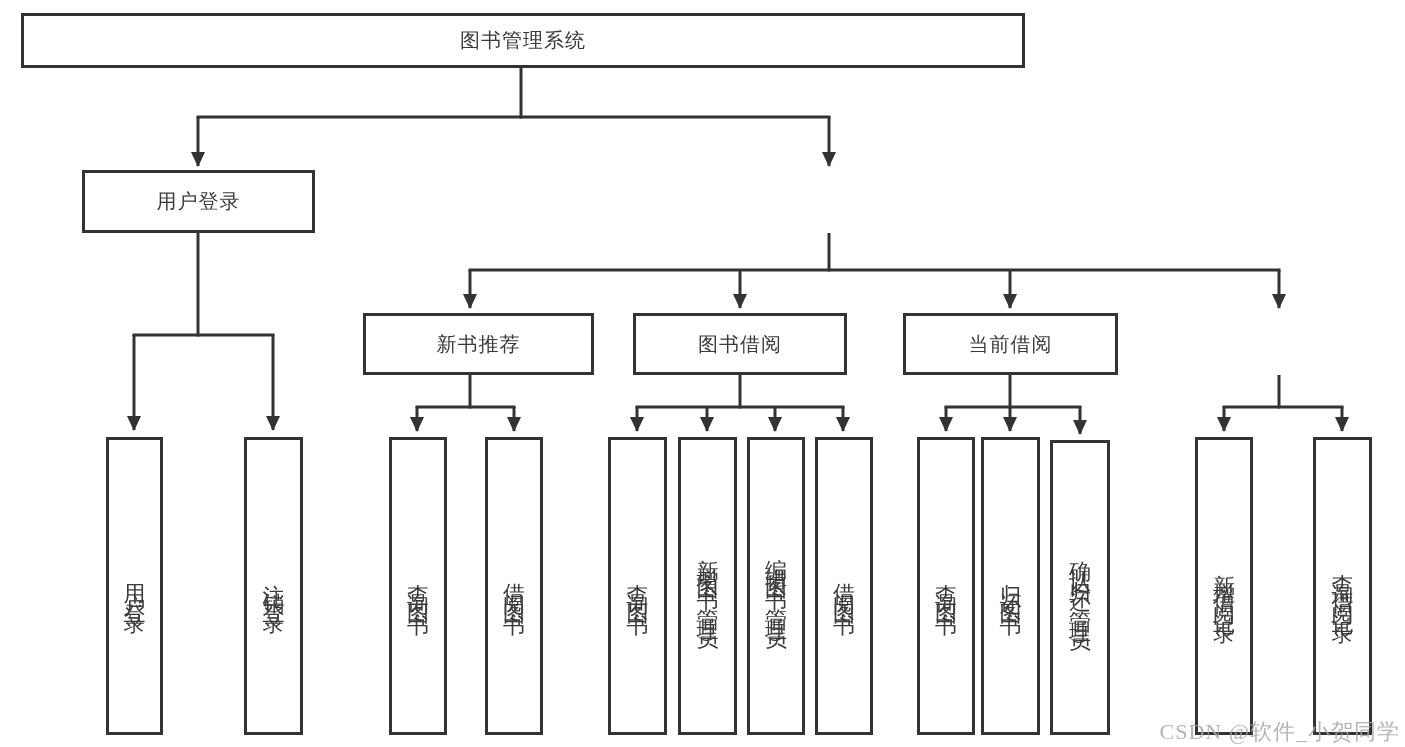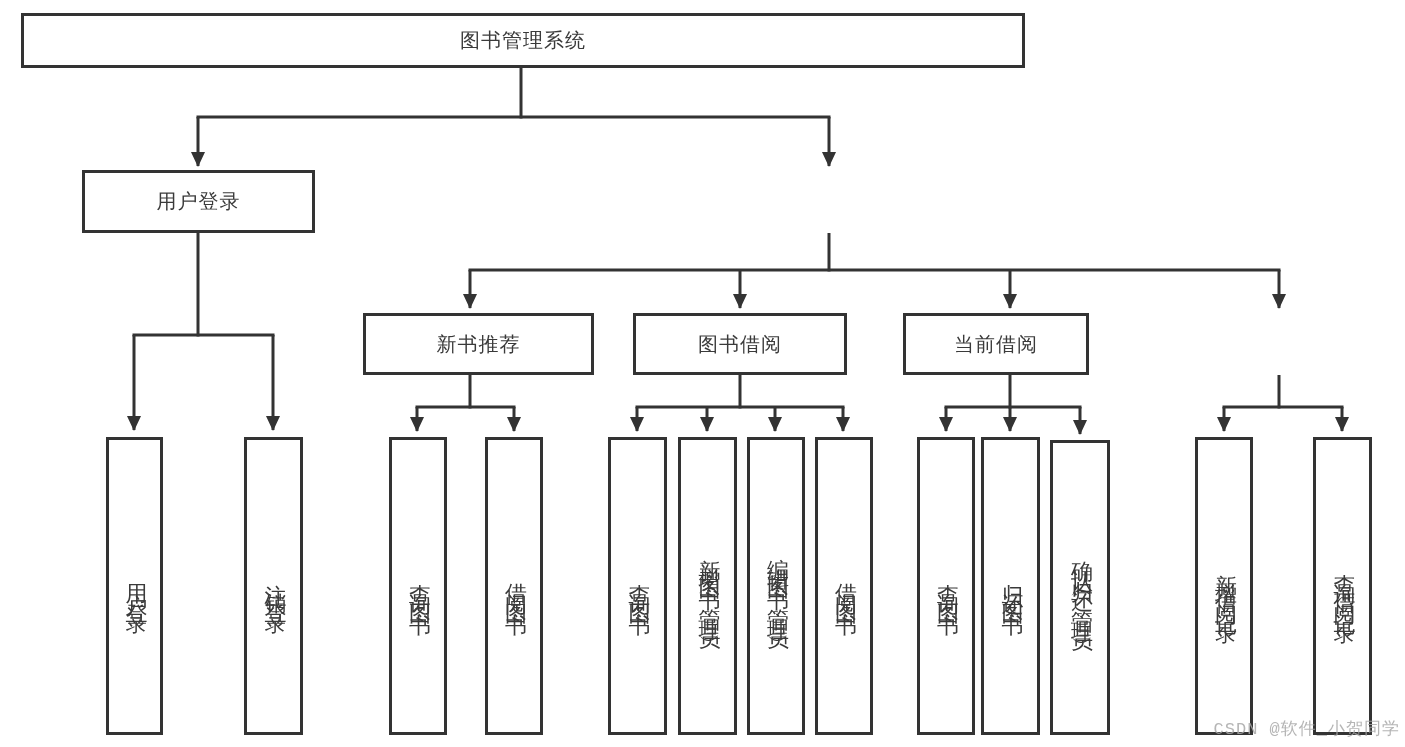--- a/index.html
+++ b/index.html
@@ -1,21 +1,21 @@
 <!DOCTYPE html>
 <html><head>
 <meta charset="utf-8">
 <style>
   html, body { margin: 0; padding: 0; background: #ffffff; }
   .stage {
     position: relative;
     width: 1405px;
     height: 747px;
     background: #ffffff;
-    font-family: Liberation Mono, monospace;
+    font-family: Liberation Serif, serif;
     overflow: hidden;
   }
   .wires {
     position: absolute;
     left: 0; top: 0;
     width: 1405px; height: 747px;
   }
   .hbox {
     position: absolute;
     box-sizing: border-box;
@@ -44,21 +44,21 @@
     font-size: 22px;
     letter-spacing: 10px;
     line-height: 1;
     z-index: 2;
   }
   .vbox.lower { top: 440px; height: 295px; }
   .watermark {
     position: absolute;
     right: 5px;
     top: 717px;
-    font-size: 17px;
+    font-size: 22px;
     color: rgba(168,168,168,0.85);
     letter-spacing: 1px;
     z-index: 5;
     white-space: nowrap;
   }
 </style>
 </head>
 <body>
 
 <div class="stage">
@@ -112,21 +112,21 @@
       <line x1="1342" y1="407" x2="1342" y2="431" marker-end="url(#arrow)"></line>
     </g>
   </svg>
 
   <div class="hbox" style="left:21px; top:13px; width:1004px; height:55px">图书管理系统</div>
 
   <div class="hbox" style="left:82px; top:170px; width:233px; height:63px">用户登录</div>
 
   <div class="hbox" style="left:363px; top:313px; width:231px; height:62px">新书推荐</div>
   <div class="hbox" style="left:633px; top:313px; width:214px; height:62px">图书借阅</div>
-  <div class="hbox" style="left:903px; top:313px; width:186px; height:62px">当前借阅</div>
+  <div class="hbox" style="left:903px; top:313px; width:215px; height:62px">当前借阅</div>
 
   <div class="vbox" style="left:106px; width:57px">用户登录</div>
   <div class="vbox" style="left:244px; width:59px">注销登录</div>
 
   <div class="vbox" style="left:389px; width:58px">查询图书</div>
   <div class="vbox" style="left:485px; width:58px">借阅图书</div>
 
   <div class="vbox" style="left:608px; width:59px">查询图书</div>
   <div class="vbox" style="left:678px; width:59px">新增图书（管理员）</div>
   <div class="vbox" style="left:747px; width:58px">编辑图书（管理员）</div>

